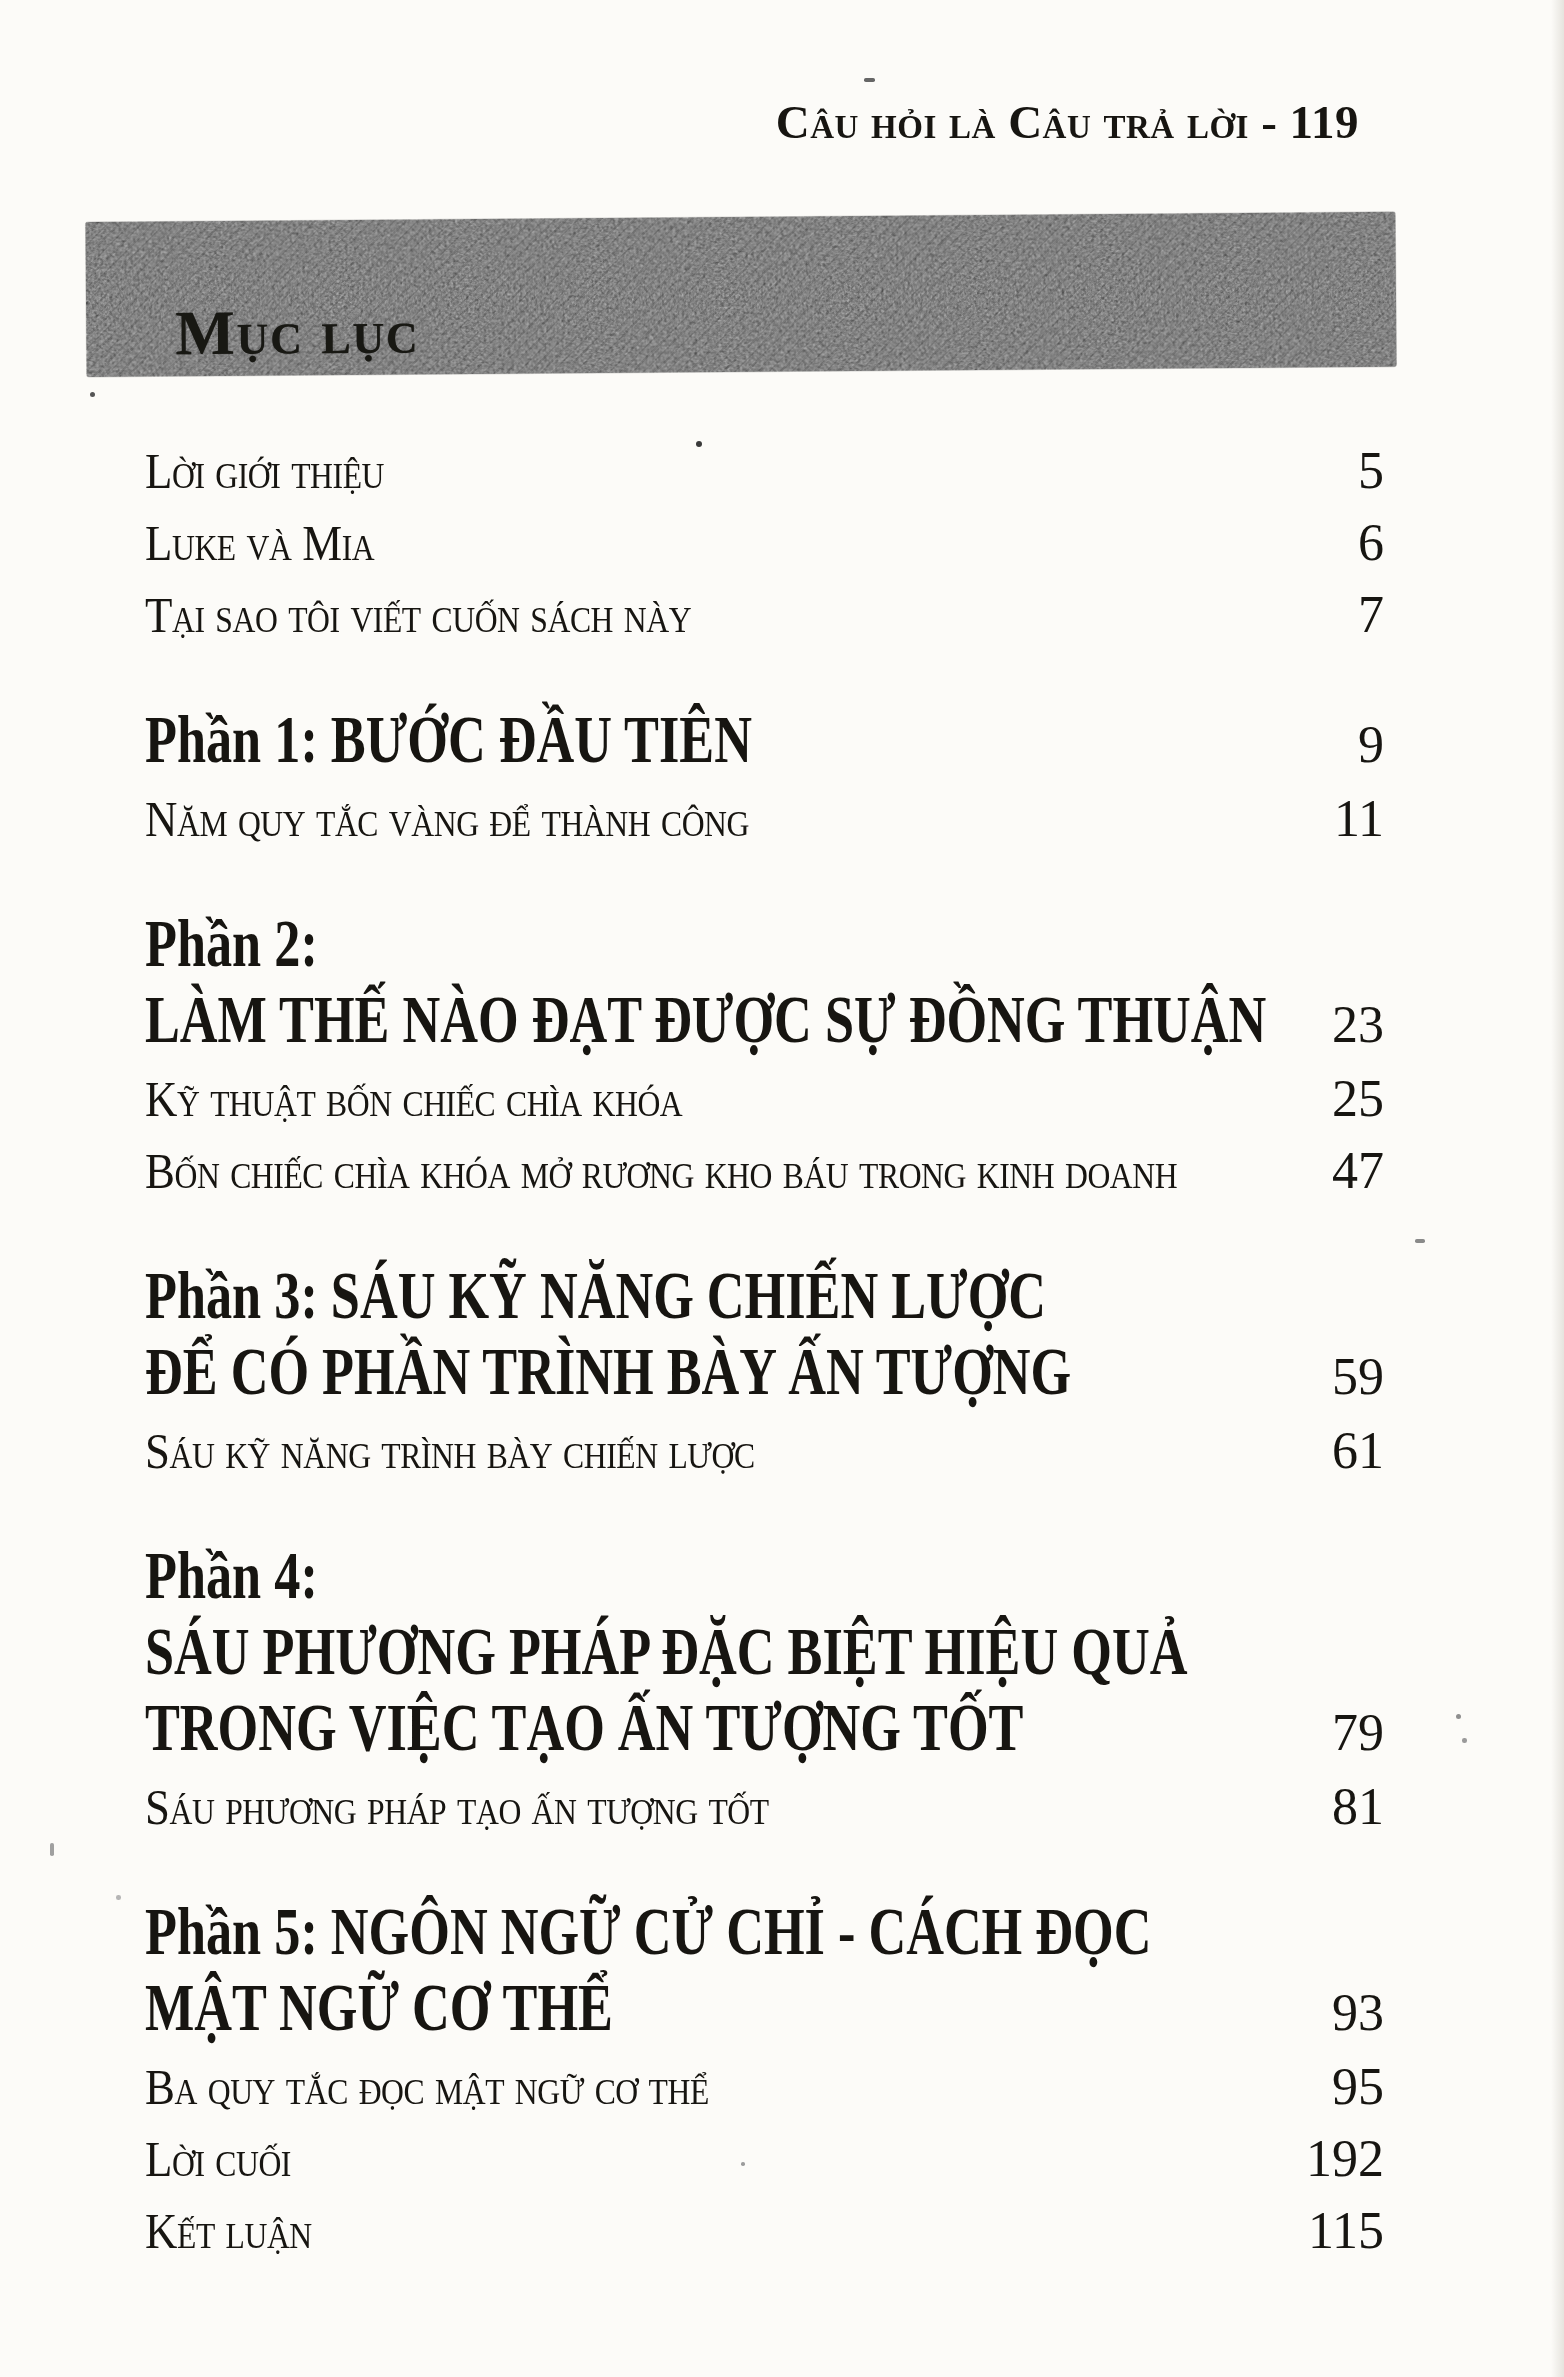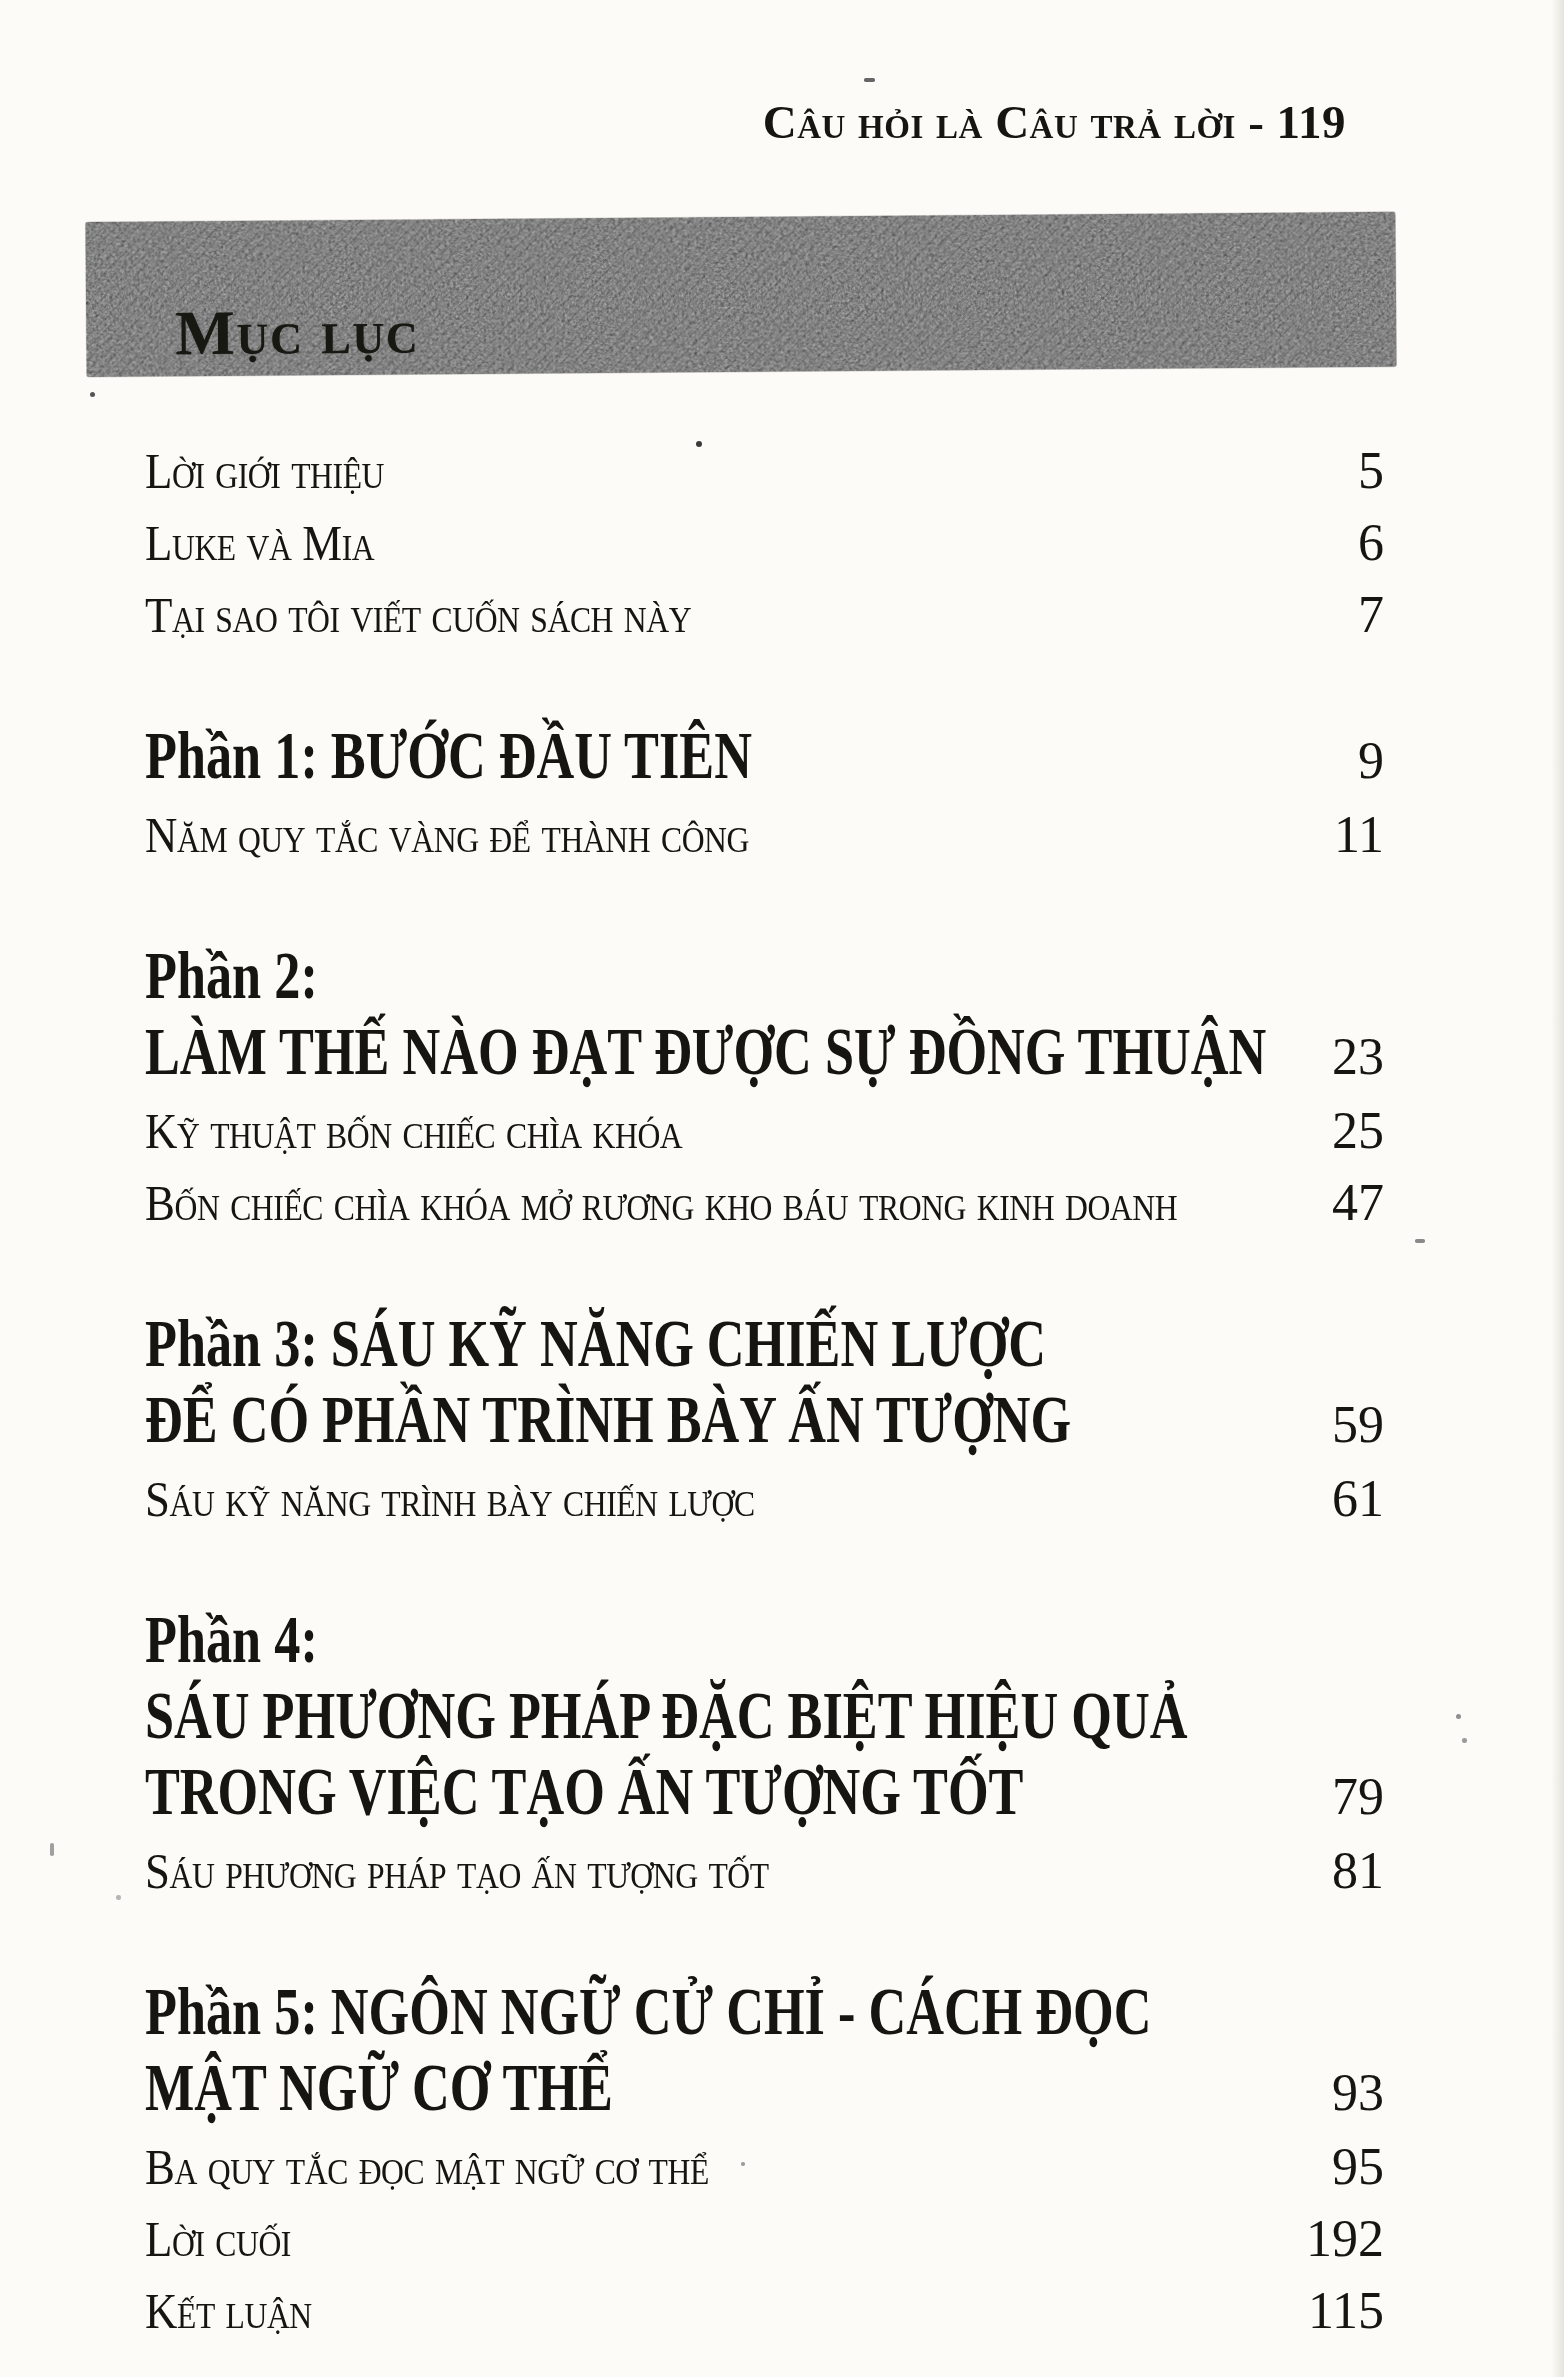--- a/index.html
+++ b/index.html
@@ -12,21 +12,21 @@
   .page{position:absolute;inset:0;}
   
   .page::after{
     content:"";position:absolute;top:0;right:0;width:14.5px;height:100%;
     background:linear-gradient(90deg,rgba(214,210,200,0) 0%,rgba(200,196,186,.45) 100%);
     pointer-events:none;
   }
 
   
   .running-header{
-    position:absolute;top:96px;right:219px;
+    position:absolute;top:96px;right:206px;
     font-size:47px;line-height:52px;font-weight:bold;
     font-variant:small-caps;letter-spacing:0.5px;white-space:nowrap;
   }
 
   
   .banner{
     position:absolute;left:86px;top:222px;width:1310px;height:155px;
     transform:rotate(-0.45deg);transform-origin:left center;
     border-radius:2.7px;overflow:hidden;
     box-shadow:0 0 0 0.5px rgba(90,90,90,.25);
@@ -41,21 +41,21 @@
   .banner-title{
     position:absolute;left:89px;bottom:11px;
     font-size:63px;line-height:63px;font-weight:bold;
     font-variant:small-caps;letter-spacing:1.8px;color:#181813;
     text-shadow:0 0 0.9px rgba(0,0,0,.55);
     white-space:nowrap;
   }
 
   
   .toc{position:absolute;left:145px;top:423px;width:1239px;}
-  .toc-section{margin-top:66px;}
+  .toc-section{margin-top:50px;}
   .toc-section:first-child{margin-top:12px;}
   .row{display:flex;align-items:baseline;white-space:nowrap;}
   .row .label{flex:1 1 auto;min-width:0;overflow:visible;}
   .row .pagenum{
     flex:0 0 117px;text-align:right;font-size:52px;
     font-variant:normal;letter-spacing:0;
   }
   .row .pagenum.empty{visibility:hidden;}
 
   .row.entry{line-height:72px;}

